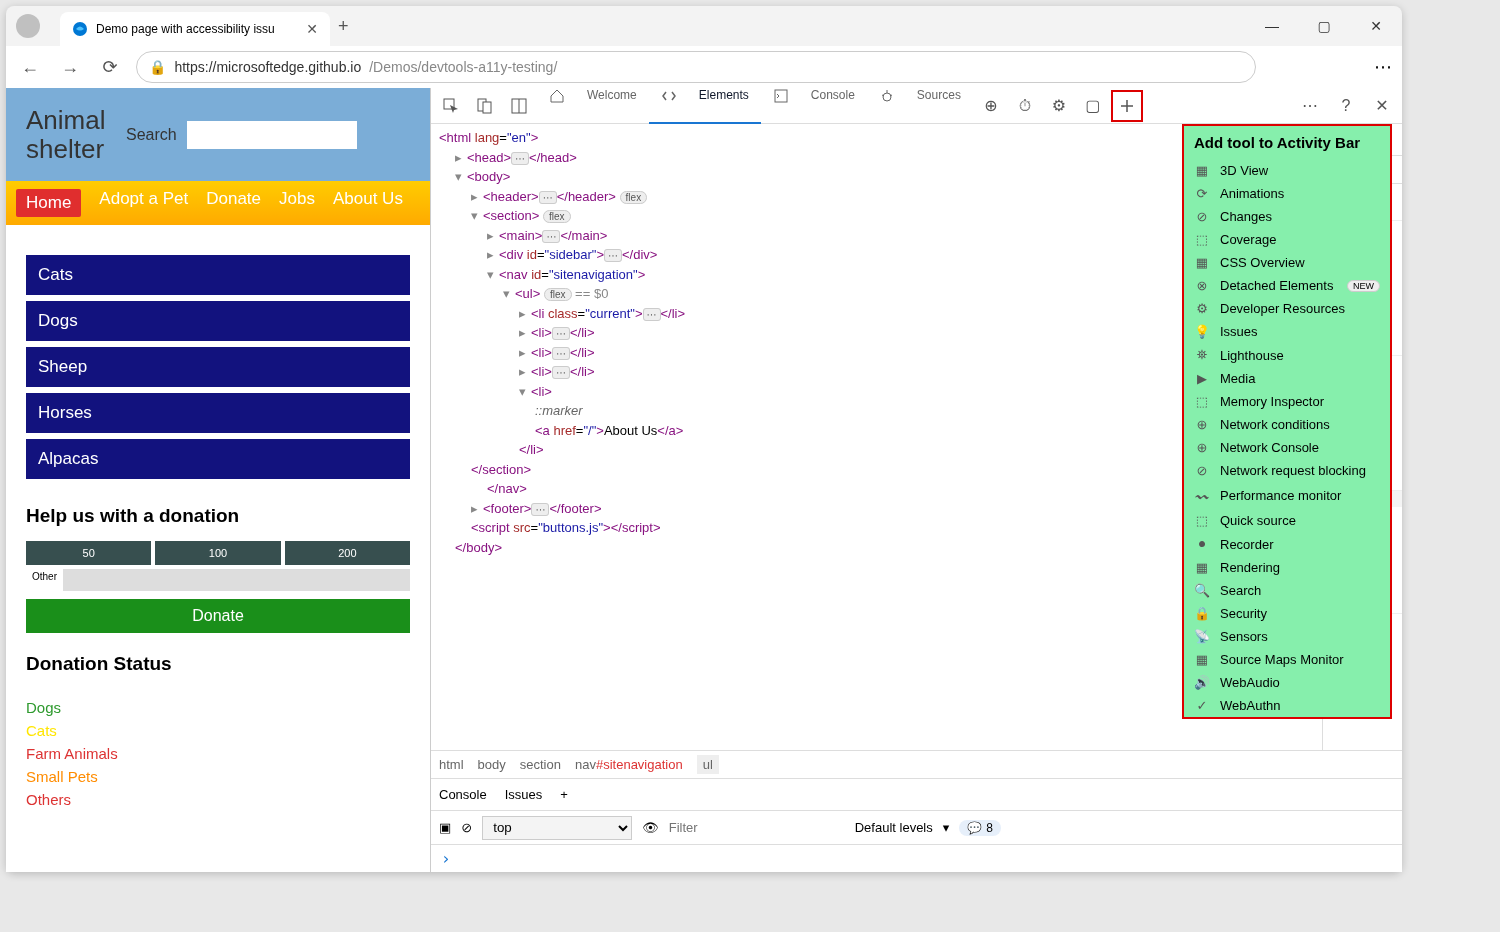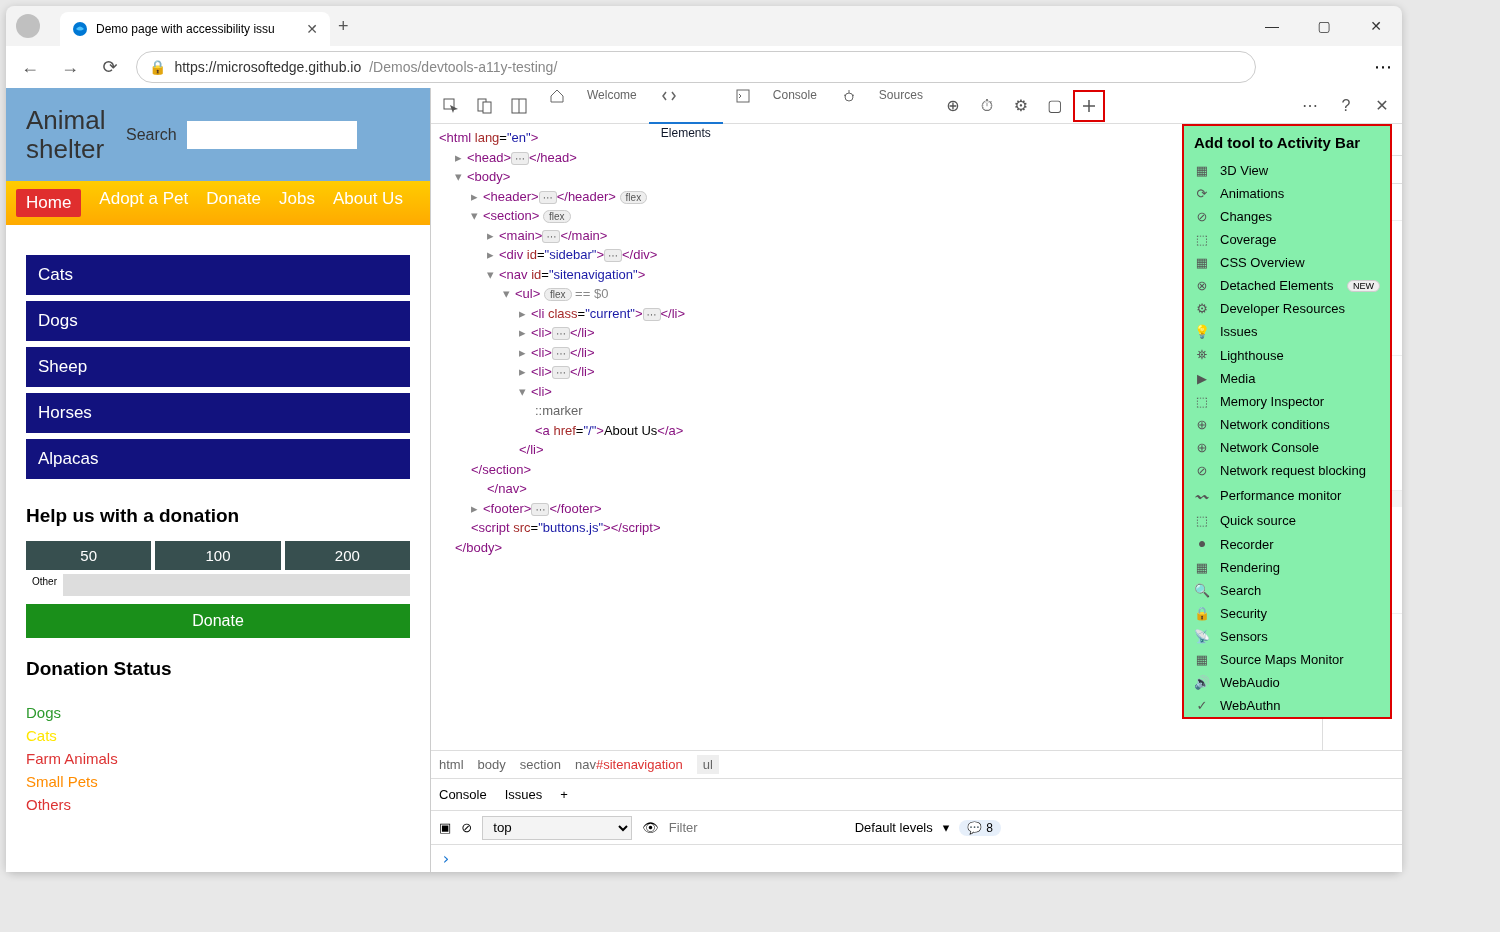--- a/index.html
+++ b/index.html
@@ -37,47 +37,47 @@
 .search-label { font-size: 16px; color: #333; }
 .search-input { height: 28px; width: 170px; border: none; }
 .site-nav { background: linear-gradient(#ffcc00, #ffaa00); padding: 8px 10px; display: flex; flex-wrap: wrap; gap: 8px 18px; }
 .nav-item { color: #fff; font-size: 17px; }
 .nav-item.current { background: #e02e2e; padding: 4px 10px; border-radius: 2px; }
 .side-list { padding: 30px 20px 10px; }
 .side-item { background: #12127e; color: #fff; padding: 10px 12px; margin-bottom: 6px; font-size: 17px; }
 .donation-section { padding: 10px 20px; }
 .sec-title { font-size: 19px; font-weight: bold; margin-bottom: 14px; }
 .amounts { display: flex; gap: 4px; margin-bottom: 4px; }
-.amount-btn { flex: 1; background: #374f4f; color: #fff; text-align: center; padding: 6px 0; font-size: 15px; }
+.amount-btn { flex: 1; background: #374f4f; color: #fff; text-align: center; padding: 6px 0; font-size: 11px; }
 .other-row { display: flex; margin-bottom: 8px; }
 .other-label { padding: 2px 6px; font-size: 10px; }
 .other-input { flex: 1; background: #ddd; border: none; height: 22px; }
 .donate-btn { background: #1a8f1a; color: #fff; text-align: center; padding: 8px 0; font-size: 16px; }
 .status-list { padding: 0 20px; display: flex; flex-direction: column; gap: 6px; }
 .status-item { font-size: 15px; }
 
 
 .devtools { flex: 1; background: #fff; display: flex; flex-direction: column; border-left: 1px solid #ccc; position: relative; }
 .dt-toolbar { height: 36px; border-bottom: 1px solid #ddd; display: flex; align-items: center; padding: 0 4px; gap: 2px; }
 .dt-tool-btn { width: 32px; height: 32px; display: flex; align-items: center; justify-content: center; font-size: 16px; color: #555; cursor: pointer; }
 .dt-tab { display: flex; gap: 22px; padding: 0 12px; height: 36px; font-size: 12px; color: #666; cursor: pointer; }
-.dt-tab.active { color: #0f172a; border-bottom: 2px solid #1976d2; font-weight: 500; flex-direction: column; }
+.dt-tab.active { color: #0f172a; border-bottom: 2px solid #1976d2; font-weight: 500; }
 .dt-add { border: 2px solid #d00; padding: 2px; }
 .dt-right-icons { margin-left: auto; display: flex; gap: 4px; }
 
 .dt-body { flex: 1; display: flex; overflow: hidden; }
 .dom-tree { flex: 1; font-family: Consolas, monospace; font-size: 13px; padding: 4px 8px; line-height: 1.5; overflow: auto; }
 .dom-tree .line { white-space: nowrap; }
 .dom-tree .tag { color: #881280; }
 .dom-tree .attr-name { color: #a52a2a; }
 .dom-tree .attr-val { color: #1a1aa6; }
 .dom-tree .badge { background: #eee; border: 1px solid #ccc; border-radius: 8px; font-size: 10px; padding: 0 5px; color: #555; }
 .dom-tree .dots { background: #eee; border: 1px solid #ccc; border-radius: 3px; font-size: 10px; padding: 0 3px; color: #555; }
 .dom-tree .caret { color: #888; display: inline-block; width: 12px; }
-.dom-tree .marker { color: #666; }
+.dom-tree .marker { color: #666; font-style: italic; }
 
 .styles-panel { width: 80px; border-left: 1px solid #ddd; font-size: 12px; overflow: hidden; }
 .styles-tabs { height: 32px; border-bottom: 1px solid #ddd; display: flex; padding: 0 8px; align-items: center; }
 .styles-tab { padding: 0 6px; height: 32px; display: flex; align-items: center; border-bottom: 2px solid #999; }
 .filter-row { height: 28px; border-bottom: 1px solid #ddd; padding: 4px 8px; color: #888; font-size: 12px; }
 .css-block { padding: 4px 8px; font-family: Consolas, monospace; font-size: 12px; border-bottom: 1px solid #eee; }
 .css-sel { color: #881280; }
 .css-prop { color: #d00; padding-left: 14px; }
 .css-prop.strike { color: #666; font-style: italic; }
 .inherited-from { background: #f4f4f4; padding: 2px 8px; font-size: 11px; }

